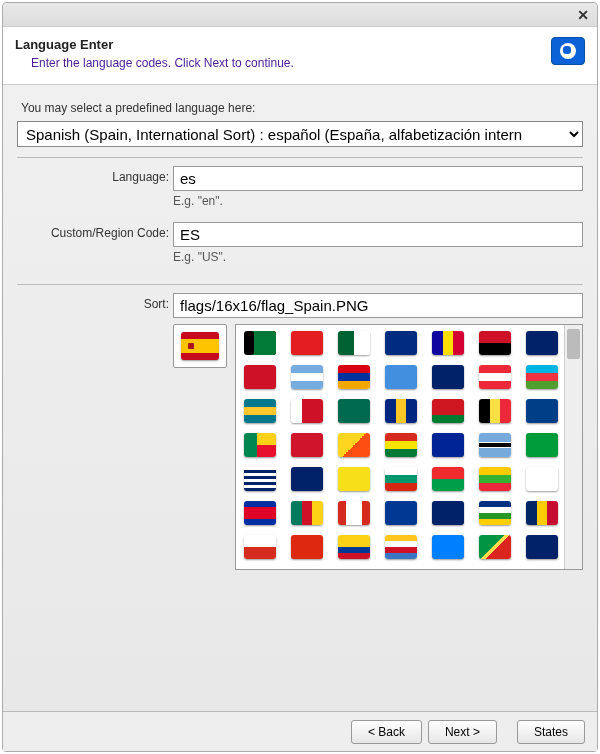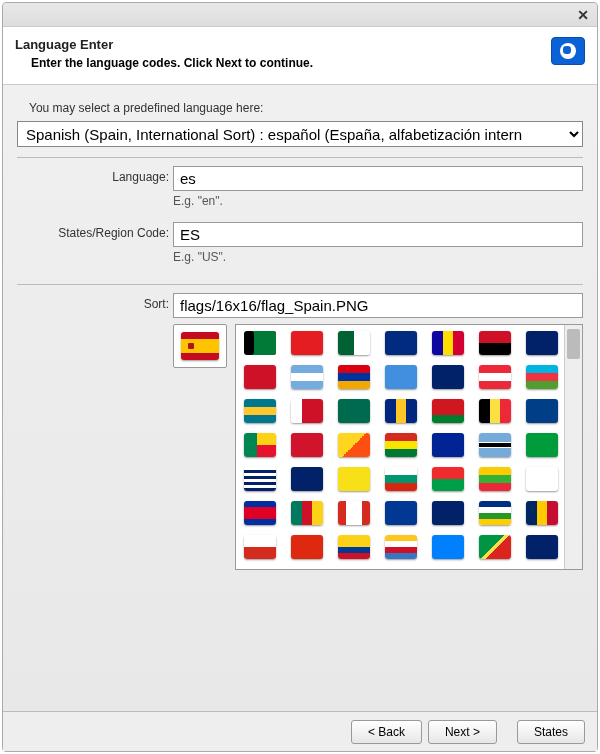--- a/index.html
+++ b/index.html
@@ -48,22 +48,21 @@
   }
   .header-text h1 {
     font-size: 13px;
     font-weight: bold;
     margin-bottom: 4px;
     color: #222;
   }
   .header-text p {
     font-size: 12px;
     margin-left: 16px;
-    color: #000000;
-    font-weight: bold;
+    color: #4c1d95;
   }
   .globe-btn {
     width: 34px;
     height: 28px;
     background: #0b62d6;
     border-radius: 4px;
     border: 1px solid #0a4da8;
     display: flex;
     align-items: center;
     justify-content: center;
@@ -83,21 +82,21 @@
     top: 3px; left: 3px;
     border-radius: 40%;
   }
   .body {
     flex: 1;
     padding: 10px 14px 6px 14px;
     background: linear-gradient(to bottom, #f0f0f0 0%, #e8e8e8 100%);
     overflow: hidden;
   }
   .predef-label {
-    margin: 6px 12px;
+    margin: 6px 4px;
     color: #333;
   }
   select.predef {
     width: 100%;
     font-size: 15px;
     padding: 2px 4px;
     border: 1px solid #888;
     background: #fff;
     height: 26px;
   }
@@ -260,21 +259,21 @@
 
     <div class="form-row">
       <div class="lbl">Language:</div>
       <div class="ctrl">
         <input type="text" value="es" style="">
         <div class="eg">E.g. "en".</div>
       </div>
     </div>
 
     <div class="form-row">
-      <div class="lbl">States/Region Code:</div>
+      <div class="lbl">Custom/Region Code:</div>
       <div class="ctrl">
         <input type="text" value="ES" style="">
         <div class="eg">E.g. "US".</div>
       </div>
     </div>
 
 
     <hr class="hr">
 
     <div class="form-row">

